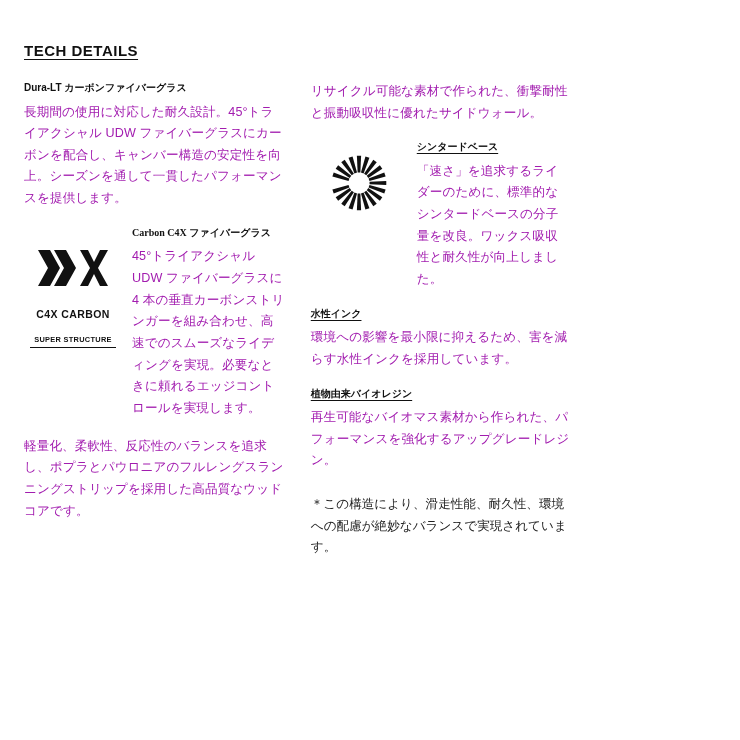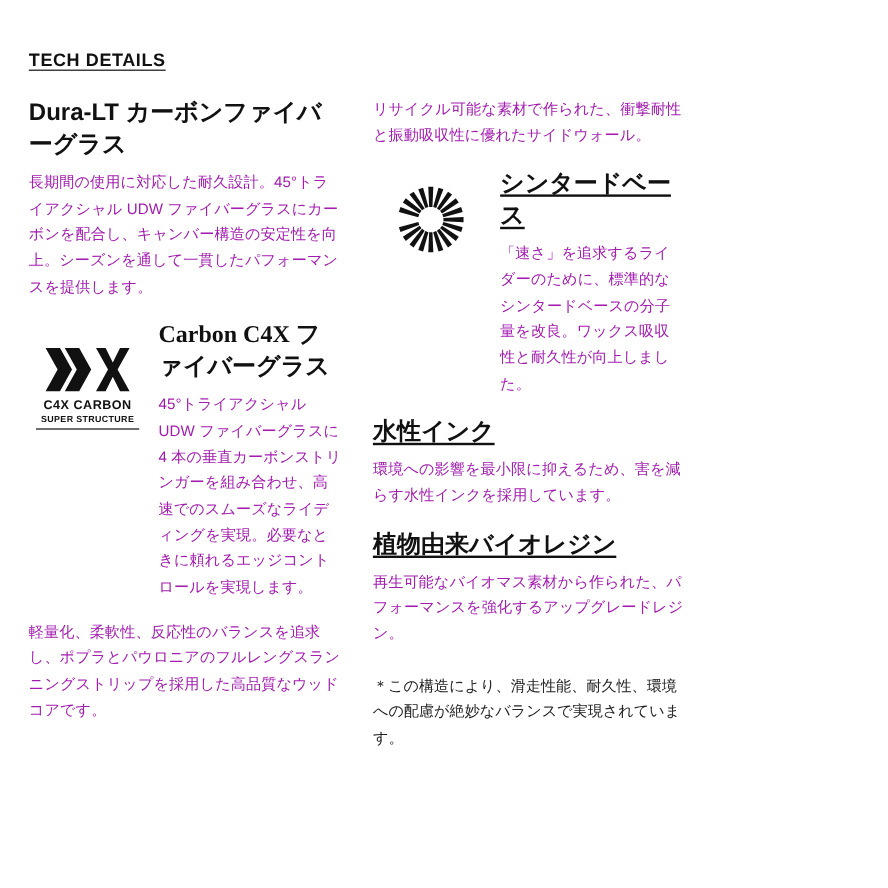--- a/index.html
+++ b/index.html
@@ -39,21 +39,21 @@
   .col {
     width: 340px;
     box-sizing: border-box;
   }
   .col-left { padding-left: 2px; }
   .col-right { padding-left: 4px; }
 
   .block { margin-bottom: 16px; }
 
   .heading {
-    font-size: 20px;
+    font-size: 10px;
     font-weight: bold;
     color: #111;
     text-decoration: underline;
     text-underline-offset: 3px;
     margin: 0 0 7px 0;
     line-height: 1.35;
   }
   .heading.nounderline { text-decoration: none; }
   .body-text {
     font-size: 12.6px;
@@ -84,32 +84,32 @@
   
   .c4x-mark {
     width: 74px;
     height: 40px;
     position: relative;
   }
   .c4x-label {
     font-size: 10.5px;
     font-weight: bold;
     letter-spacing: 0.4px;
-    margin-top: 4px;
+    margin-top: 20px;
     color: #111;
     text-align: left;
     line-height: 1.15;
   }
   .c4x-sub {
     font-size: 7.4px;
     font-weight: bold;
     letter-spacing: 0.3px;
     color: #111;
     text-align: right;
-    margin-top: 1px;
+    margin-top: 15px;
   }
   .c4x-rule {
     width: 86px;
     border-bottom: 1.6px solid #111;
     margin-top: 3px;
   }
 
   
   .burst-cell {
     width: 96px;

